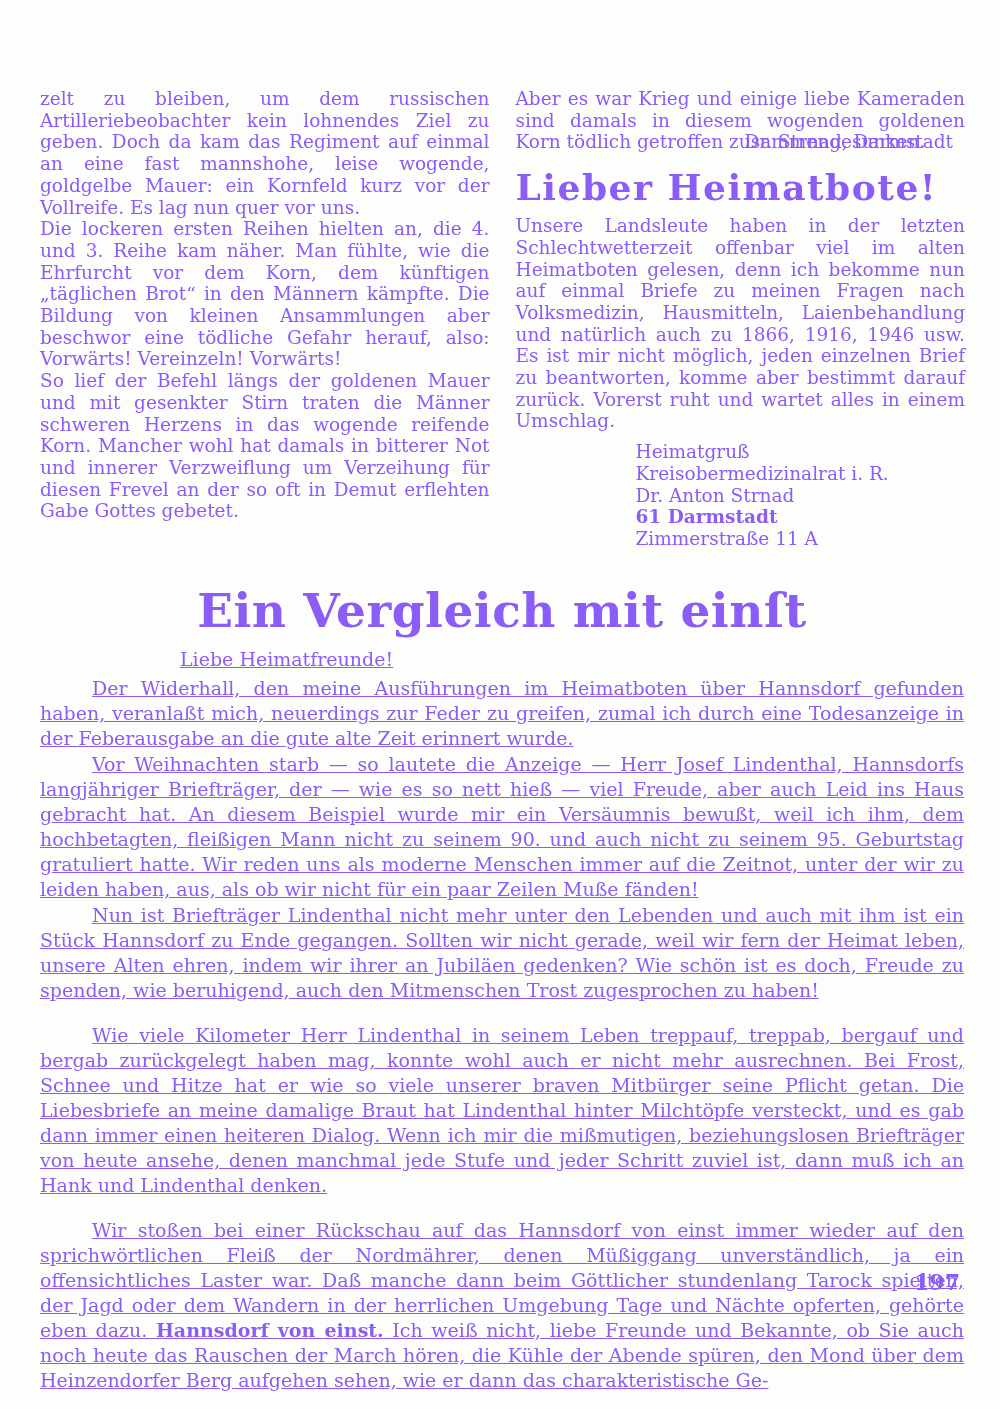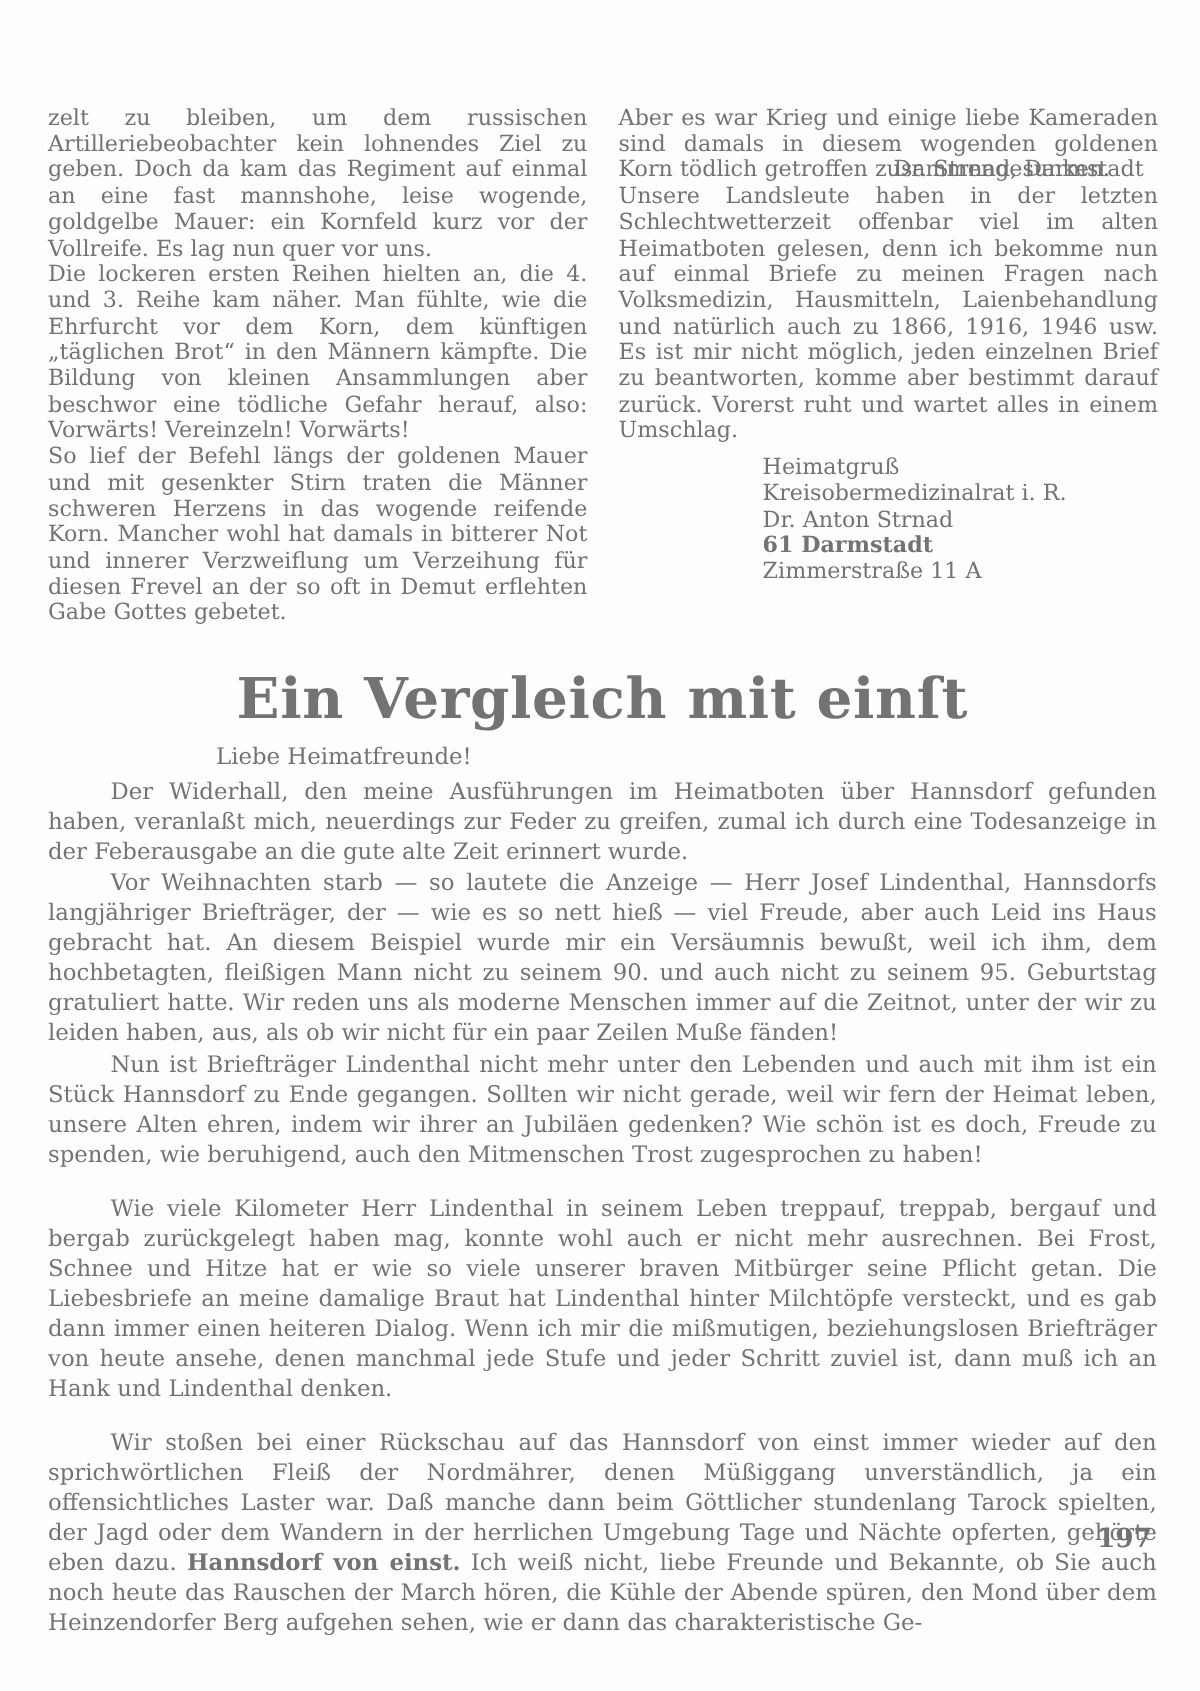--- a/index.html
+++ b/index.html
@@ -5,21 +5,21 @@
   html, body {
     margin: 0;
     padding: 0;
     background: #fdfdfc;
   }
   .page {
     position: relative;
     width: 1000px;
     height: 1409px;
     background: #fdfdfc;
-    color: #737373;
+    color: #8b5cf6;
     font-family: "DejaVu Serif", "Liberation Serif", serif;
     overflow: hidden;
   }
   
   .columns {
     display: flex;
     gap: 26px;
     padding: 88px 35px 0 40px;
   }
   .col {
@@ -68,20 +68,21 @@
     text-align: center;
     letter-spacing: 0.5px;
     margin: 38px 0 13px 0;
   }
   .article-body p {
     font-size: 19px;
     line-height: 25px;
     text-align: justify;
     margin: 0 0 1px 0;
     hyphens: auto;
+    text-decoration: underline;
   }
   .article-body p.salutation {
     margin-left: 140px;
     text-align: left;
     text-indent: 0;
     margin-bottom: 4px;
   }
   .article-body p.indent { text-indent: 52px; }
   .article-body p.gap { margin-top: 20px; }
   .page-number {
@@ -102,20 +103,21 @@
 
     <div class="col">
         <p class="col-par"><span>zelt zu bleiben, um dem russischen Artilleriebeobachter kein lohnendes Ziel zu geben. Doch da kam das Regiment auf einmal an eine fast mannshohe, leise wogende, goldgelbe Mauer: ein Kornfeld kurz vor der Vollreife. Es lag nun quer vor uns.</span></p>
         <p class="col-par"><span>Die lockeren ersten Reihen hielten an, die 4. und 3. Reihe kam näher. Man fühlte, wie die Ehrfurcht vor dem Korn, dem künftigen „täglichen Brot“ in den Männern kämpfte. Die Bildung von kleinen Ansammlungen aber beschwor eine tödliche Gefahr herauf, also: Vorwärts! Vereinzeln! Vorwärts!</span></p>
         <p class="col-par"><span>So lief der Befehl längs der goldenen Mauer und mit gesenkter Stirn traten die Männer schweren Herzens in das wogende reifende Korn. Mancher wohl hat damals in bitterer Not und innerer Verzweiflung um Verzeihung für diesen Frevel an der so oft in Demut erflehten Gabe Gottes gebetet.</span></p>
       </div>
 
     <div class="col">
       <p class="col-par">Aber es war Krieg und einige liebe Kameraden sind damals in diesem wogenden goldenen Korn tödlich getroffen zusammengesunken.</p>
       <div class="attribution">Dr. Strnad, Darmstadt</div>
+      <h2 class="col-heading">Lieber Heimatbote!</h2>
       <p class="col-par">Unsere Landsleute haben in der letzten Schlechtwetterzeit offenbar viel im alten Heimatboten gelesen, denn ich bekomme nun auf einmal Briefe zu meinen Fragen nach Volksmedizin, Hausmitteln, Laienbehandlung und natürlich auch zu 1866, 1916, 1946 usw. Es ist mir nicht möglich, jeden einzelnen Brief zu beantworten, komme aber bestimmt darauf zurück. Vorerst ruht und wartet alles in einem Umschlag.</p>
       <div class="signature">
           <p class="sig-line"><span>Heimatgruß</span></p>
           <p class="sig-line"><span>Kreisobermedizinalrat i. R.</span></p>
           <p class="sig-line"><span>Dr. Anton Strnad</span></p>
           <p class="sig-line"><b>61 Darmstadt</b></p>
           <p class="sig-line"><span>Zimmerstraße 11 A</span></p>
         </div>
     </div>
 

